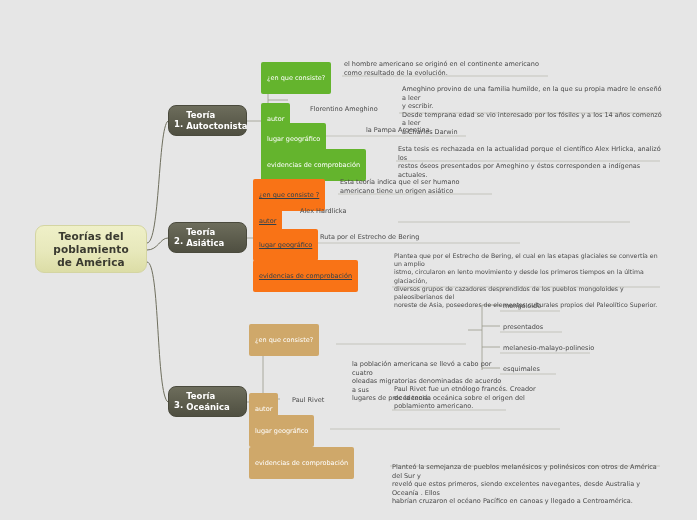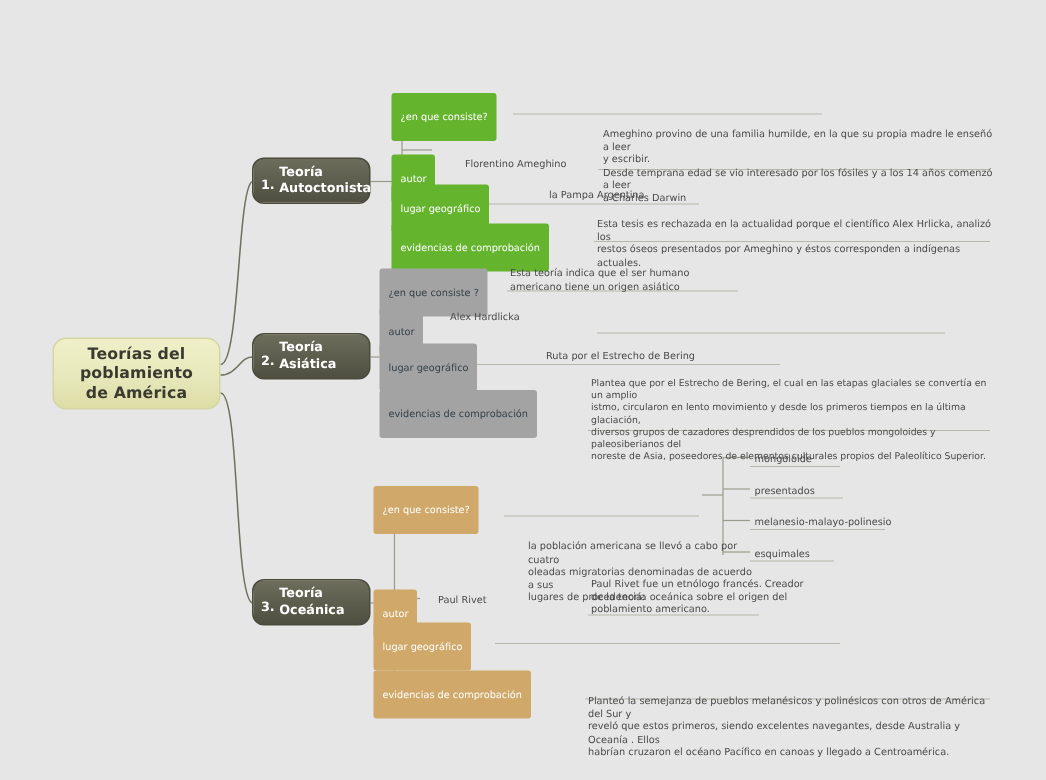--- a/index.html
+++ b/index.html
@@ -92,21 +92,21 @@
     display: flex;
     align-items: center;
     justify-content: center;
     padding: 16px 6px;
     box-sizing: border-box;
     font-size: 6.5px;
     color: #2f2f2f;
     white-space: nowrap;
   }
   .tag.green  { background: #64b42d; color: #ffffff; }
-  .tag.blue   { background: #a3a3a3; color: #33414a; }
+  .tag.blue   { background: #f97316; color: #33414a; text-decoration: underline; }
   .tag.brown  { background: #cfa86a; color: #ffffff; }
 
   
   .val {
     font-size: 6.5px;
     color: #4a4a4a;
     line-height: 8.6px;
     white-space: pre-line;
   }
   .val.small {
@@ -189,20 +189,22 @@
 de América</div>
   </div>
 
   <div class="node theory" id="theory-1">
     <span class="theory-num">1.</span>
     <span class="theory-label">Teoría
 Autoctonista</span>
   </div>
 
   <div class="node tag green" style="left:261px; top:62px;">¿en que consiste?</div>
+  <div class="node val" style="left:344px; top:60px; width:215px;">el hombre americano se originó en el continente americano
+como resultado de la evolución.</div>
 
   <div class="node tag green" style="left:261px; top:103px;">autor</div>
   <div class="node val" style="left:310px; top:105px; width:100px;">Florentino Ameghino</div>
   <div class="node val" style="left:402px; top:85px; width:262px;">Ameghino provino de una familia humilde, en la que su propia madre le enseñó a leer
 y escribir.
 Desde temprana edad se vio interesado por los fósiles y a los 14 años comenzó a leer
 a Charles Darwin</div>
 
   <div class="node tag green" style="left:261px; top:123px;">lugar geográfico</div>
   <div class="node val" style="left:342px; top:126px; width:160px;margin-left:24px;">la Pampa Argentina</div>
@@ -218,21 +220,21 @@
   </div>
 
   <div class="node tag blue" style="left:253px; top:179px;">¿en que consiste ?</div>
   <div class="node val" style="left:340px; top:178px; width:170px;">Esta teoría indica que el ser humano
 americano tiene un origen asiático</div>
 
   <div class="node tag blue" style="left:253px; top:205px;">autor</div>
   <div class="node val" style="left:300px; top:207px; width:100px;">Alex Hardlicka</div>
 
   <div class="node tag blue" style="left:253px; top:229px;">lugar geográfico</div>
-  <div class="node val" style="left:320px; top:233px; width:180px;margin-left:44px;">Ruta por el Estrecho de Bering</div>
+  <div class="node val" style="left:320px; top:233px; width:180px;">Ruta por el Estrecho de Bering</div>
 
   <div class="node tag blue" style="left:253px; top:260px;">evidencias de comprobación</div>
   <div class="node val small" style="left:394px; top:252px; width:270px;">Plantea que por el Estrecho de Bering, el cual en las etapas glaciales se convertía en un amplio
 istmo, circularon en lento movimiento y desde los primeros tiempos en la última glaciación,
 diversos grupos de cazadores desprendidos de los pueblos mongoloides y paleosiberianos del
 noreste de Asia, poseedores de  elementos culturales propios del Paleolítico Superior.</div>
 
   <div class="node theory" id="theory-3">
     <span class="theory-num">3.</span>
     <span class="theory-label">Teoría

